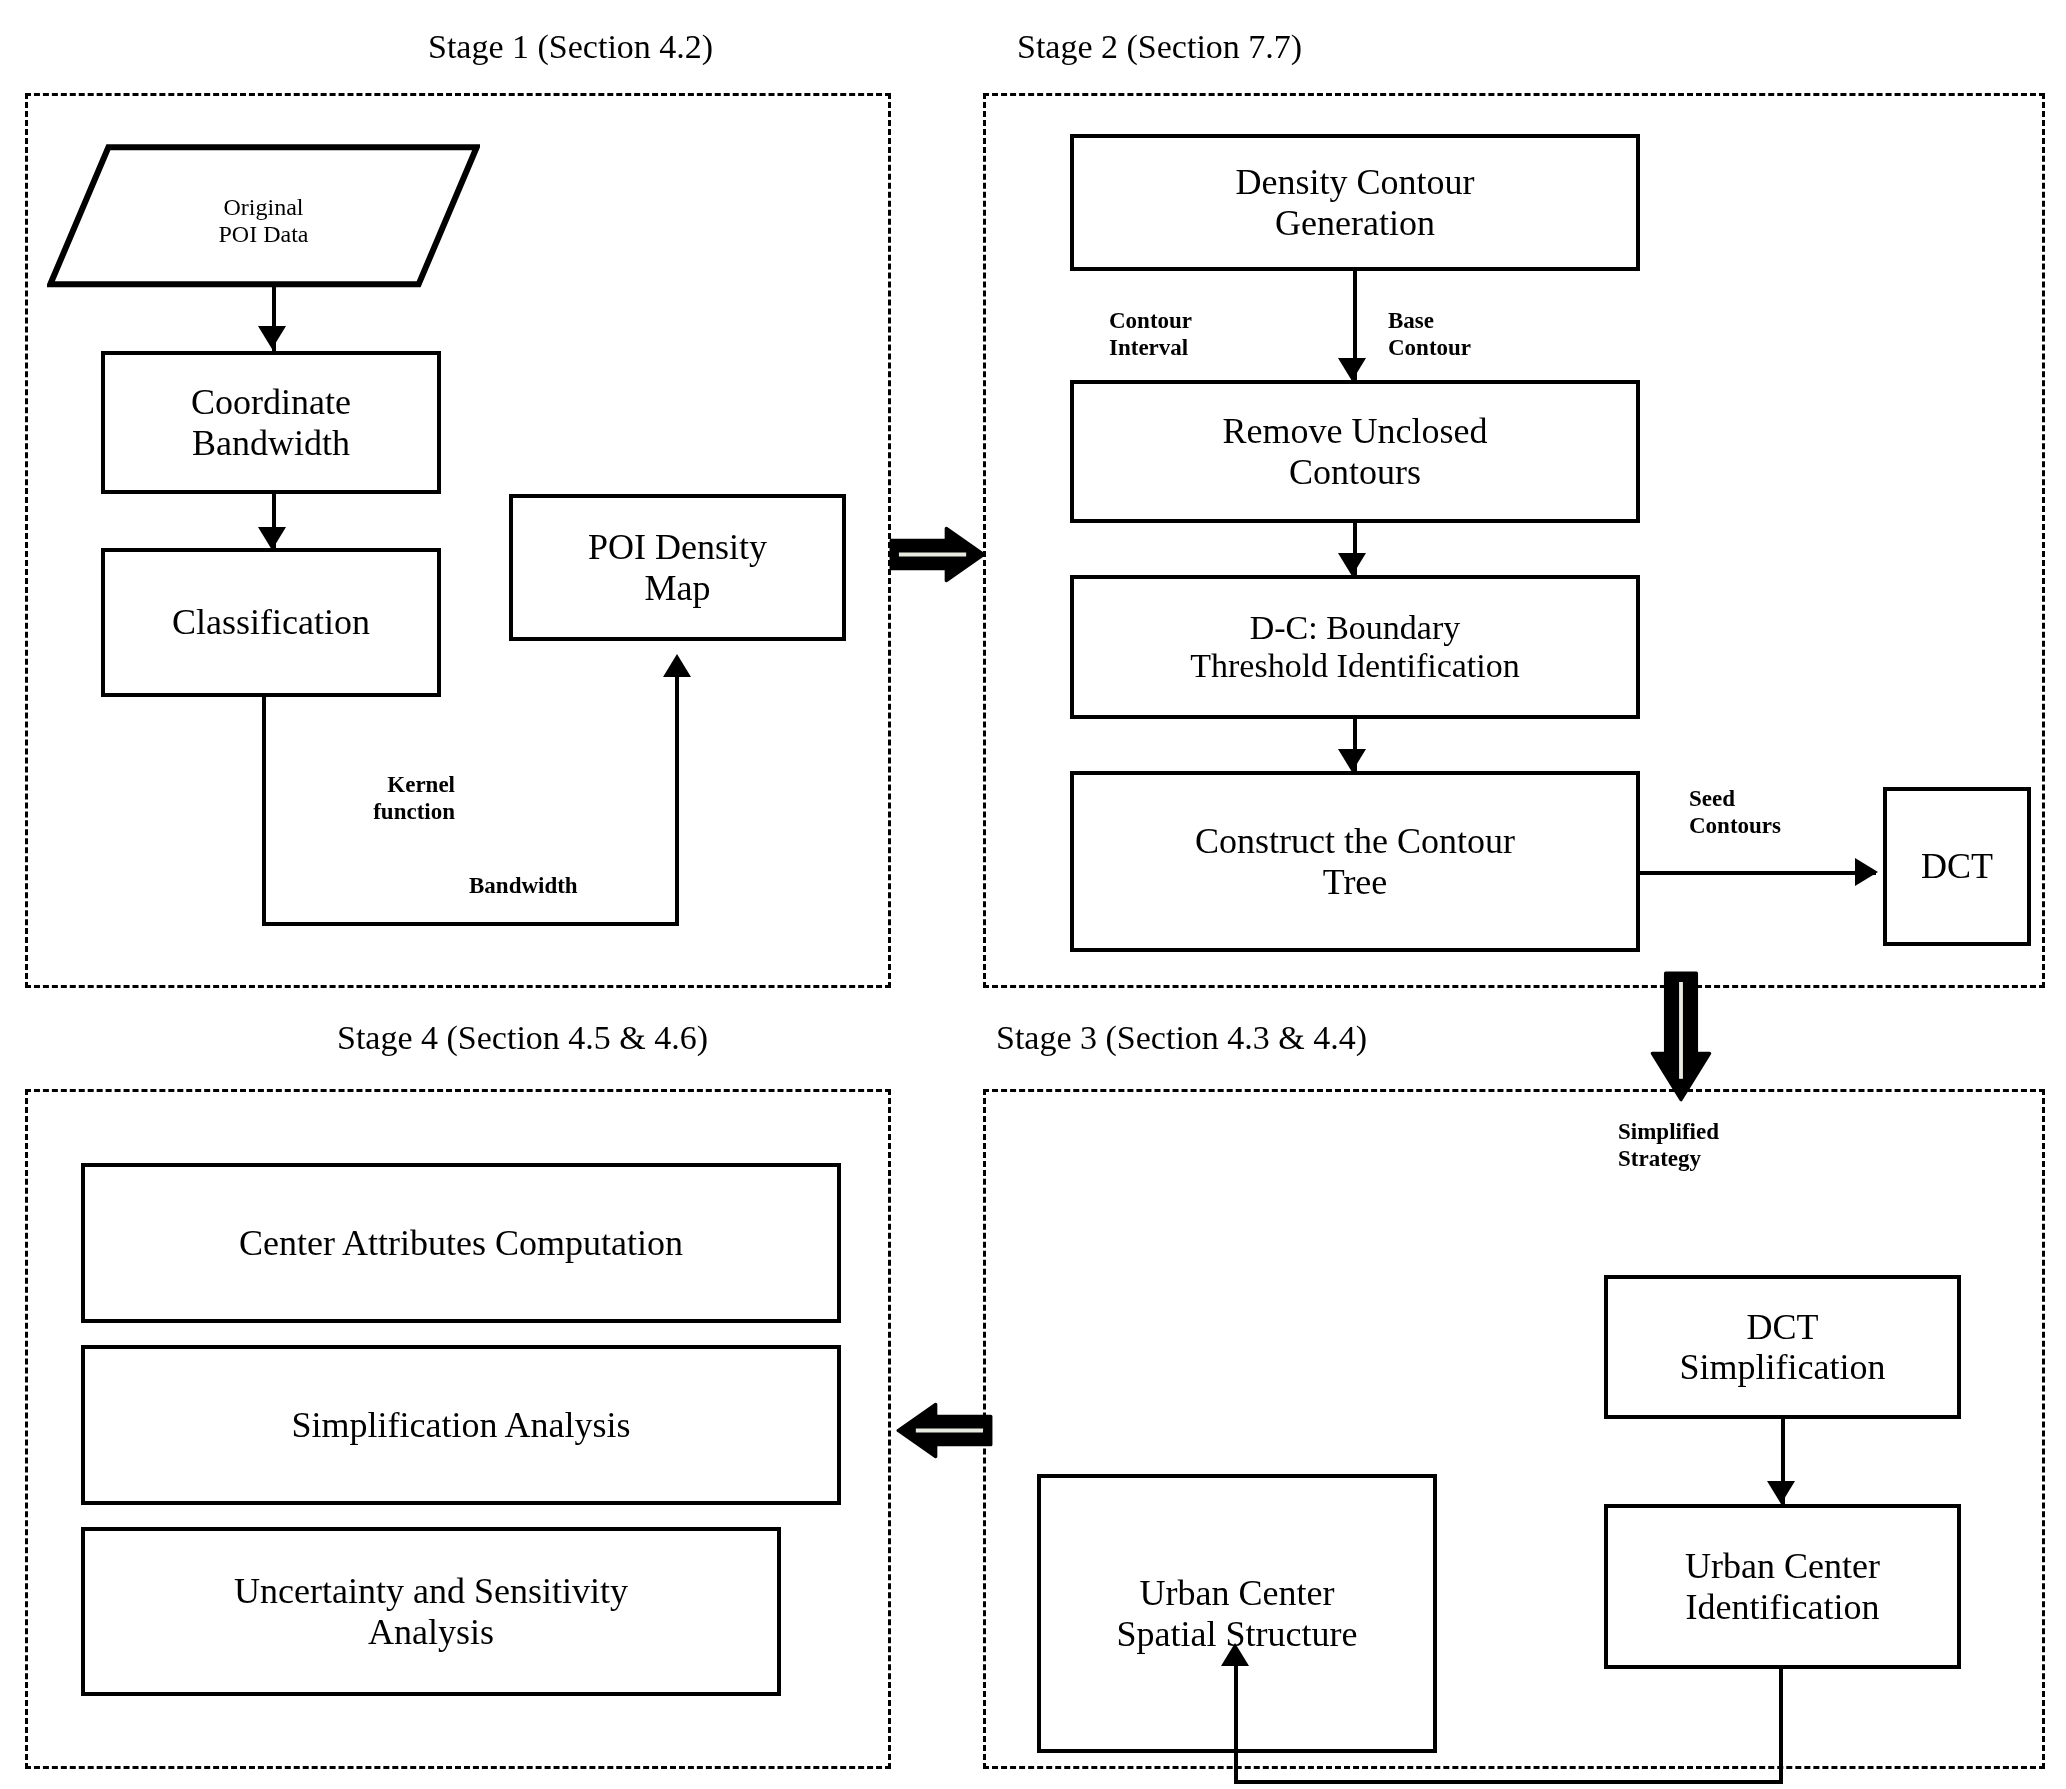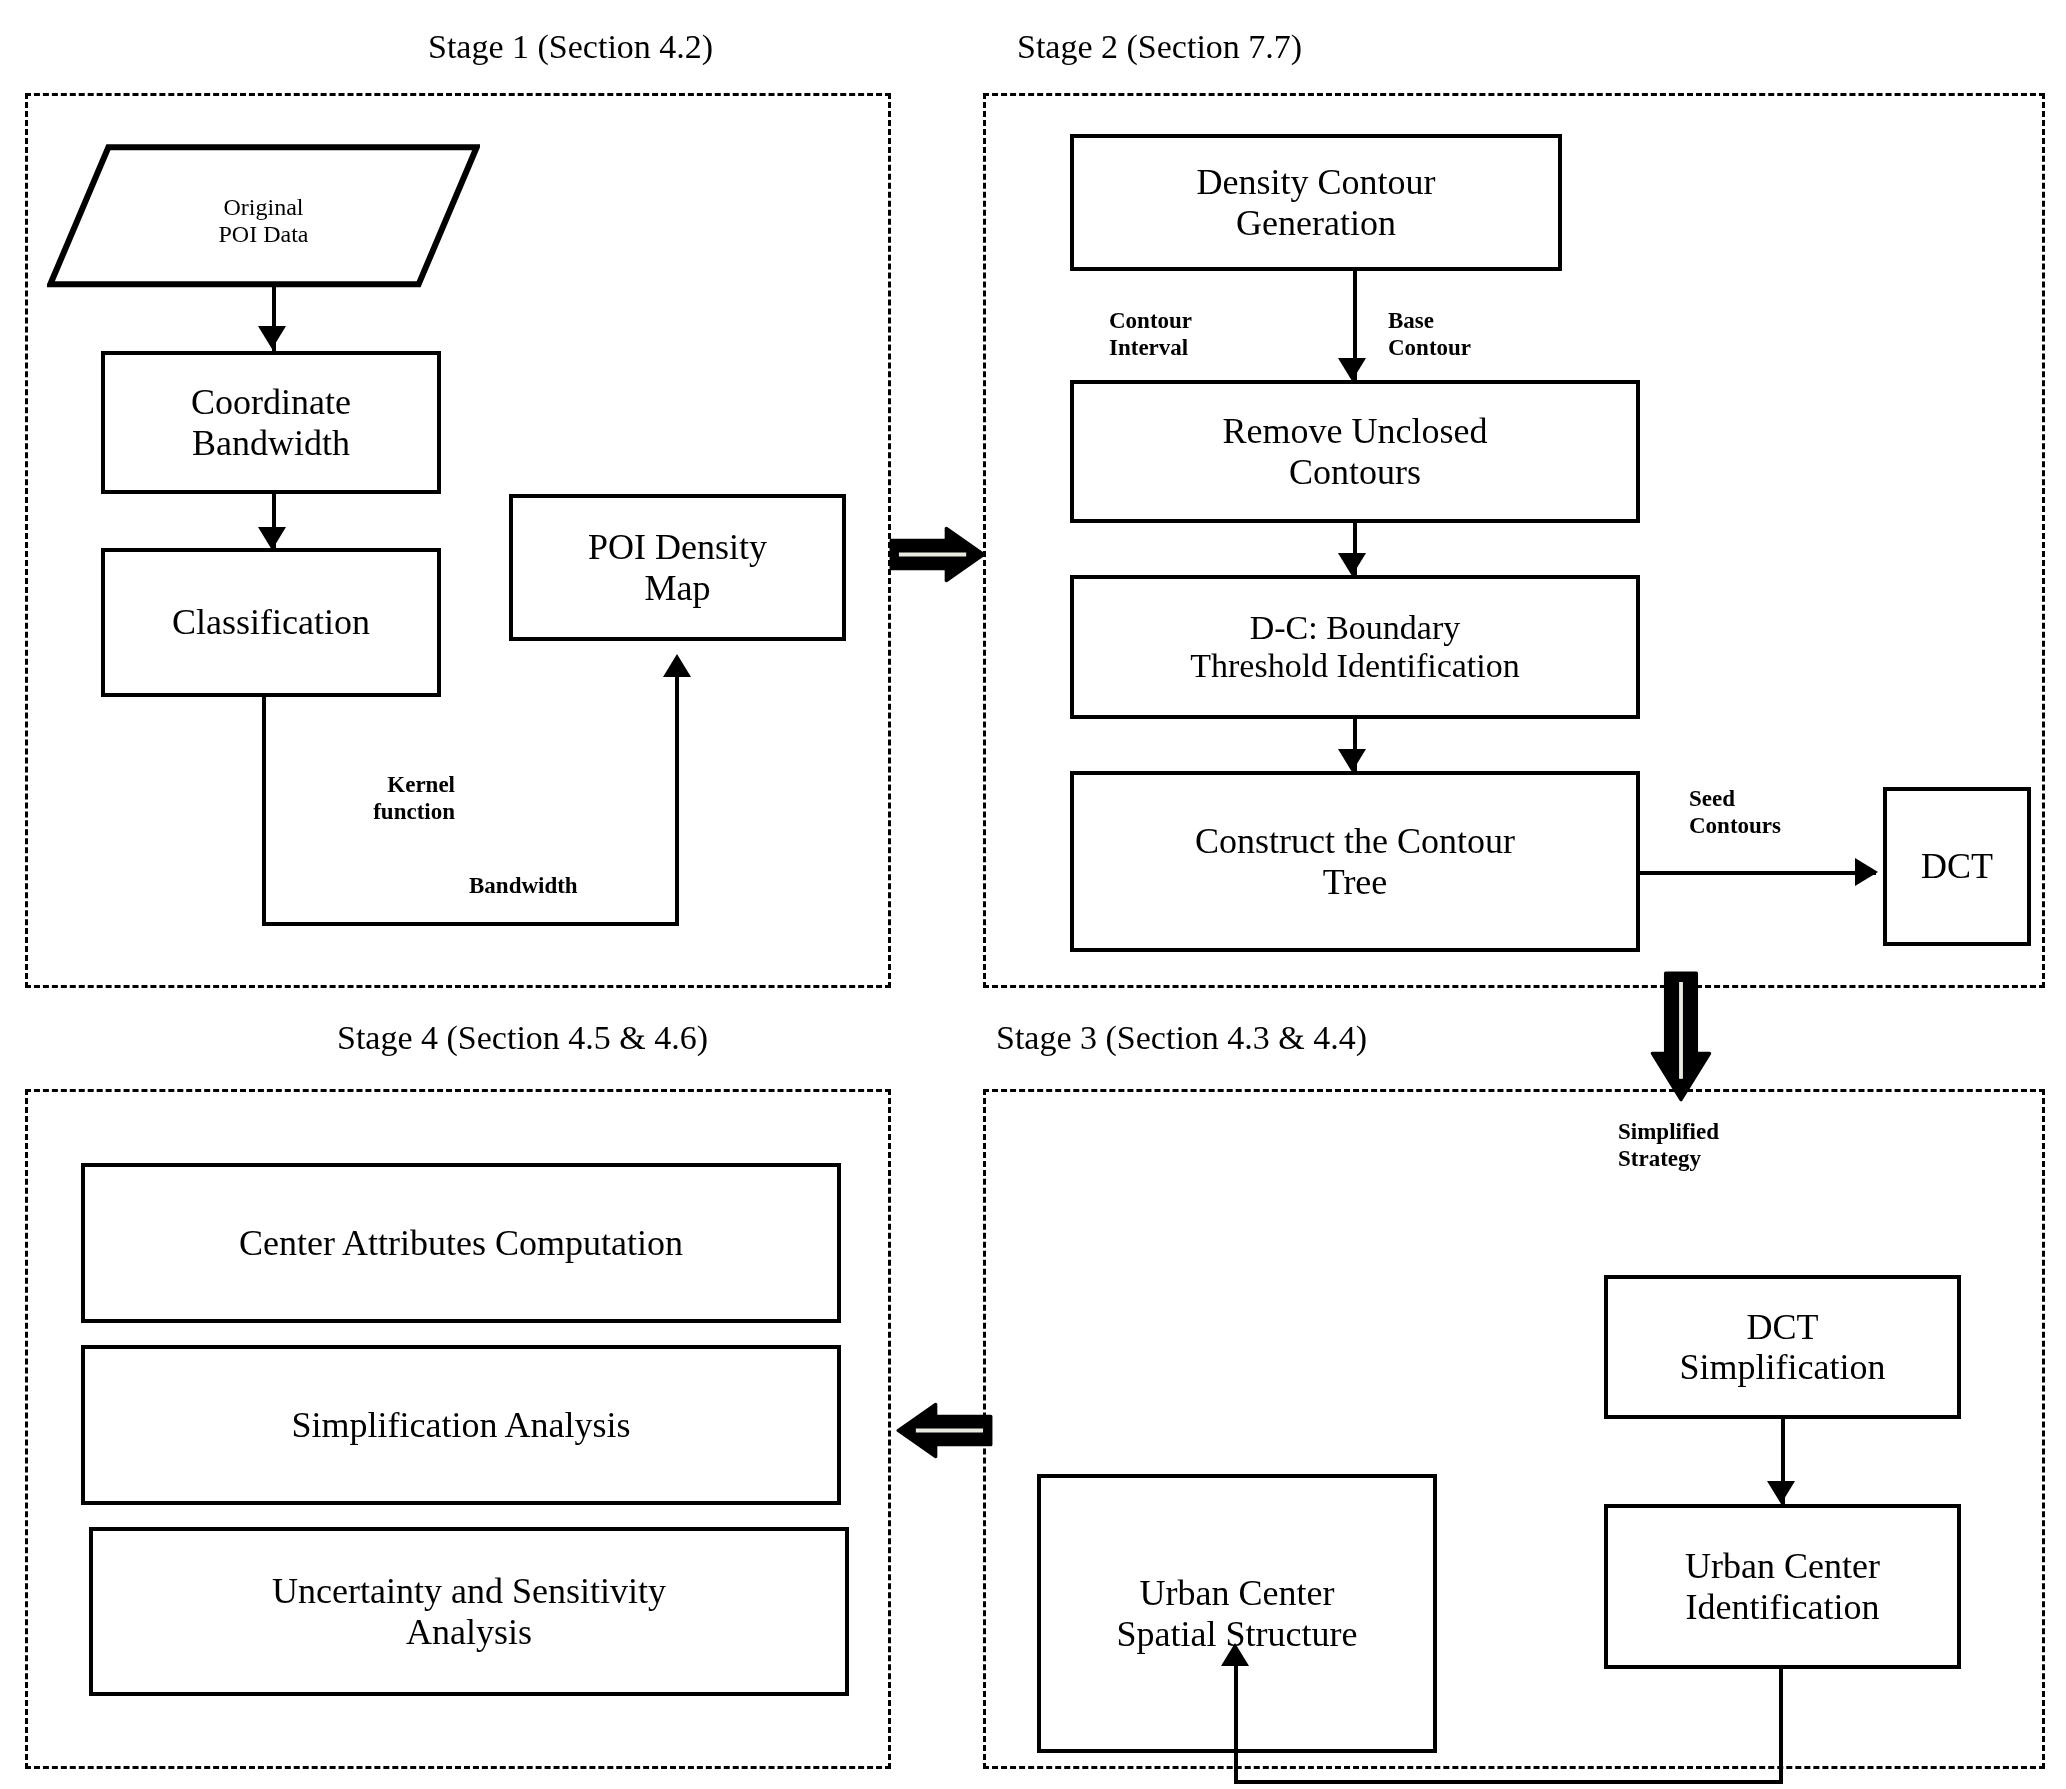--- a/index.html
+++ b/index.html
@@ -170,21 +170,21 @@
   <div class="hline" style="left:262px; top:922px; width:417px;"></div>
   <div class="vline" style="left:675px; top:676px; height:250px;"></div>
   <div class="arrow-up" style="left:663px; top:654px;"></div>
 
   <div class="edge-label" style="left:274px; top:771px; width:181px; text-align:right;">Kernel
 function</div>
   <div class="edge-label" style="left:469px; top:872px; width:208px; text-align:left;">Bandwidth</div>
 
   <div class="stage-box" style="left:983px; top:93px; width:1062px; height:895px;"></div>
 
-  <div class="node" style="left:1070px; top:134px; width:492px; height:137px;">
+  <div class="node" style="left:1070px; top:134px; width:570px; height:137px;">
     <span style="white-space:pre-line">Density Contour
 Generation</span>
   </div>
 
   <div class="vline" style="left:1353px; top:270px; height:110px;"></div>
   <div class="arrow-down" style="left:1338px; top:358px;"></div>
 
   <div class="edge-label" style="left:1109px; top:307px; width:154px;">Contour
 Interval</div>
   <div class="edge-label" style="left:1388px; top:307px; width:154px;">Base
@@ -237,21 +237,21 @@
   <div class="stage-box" style="left:25px; top:1089px; width:866px; height:680px;"></div>
 
   <div class="node" style="left:81px; top:1163px; width:760px; height:160px;">
     <span style="white-space:pre-line">Center Attributes Computation</span>
   </div>
 
   <div class="node" style="left:81px; top:1345px; width:760px; height:160px;">
     <span style="white-space:pre-line">Simplification Analysis</span>
   </div>
 
-  <div class="node" style="left:81px; top:1527px; width:760px; height:169px;margin-left:8px;">
+  <div class="node" style="left:81px; top:1527px; width:700px; height:169px;">
     <span style="white-space:pre-line">Uncertainty and Sensitivity
 Analysis</span>
   </div>
 
   <div class="block-arrow" style="left:896px; top:1400px; width:97px; height:61px;">
     <svg viewBox="0 0 176 112" preserveAspectRatio="none">
       <polygon points="172,30 72,30 72,8 4,56 72,104 72,82 172,82" fill="#000000" stroke="#000000" stroke-width="6" stroke-linejoin="round"></polygon>
       <polyline points="158,56 36,56" fill="none" stroke="#e8ece0" stroke-width="7"></polyline>
     </svg>
   </div>

